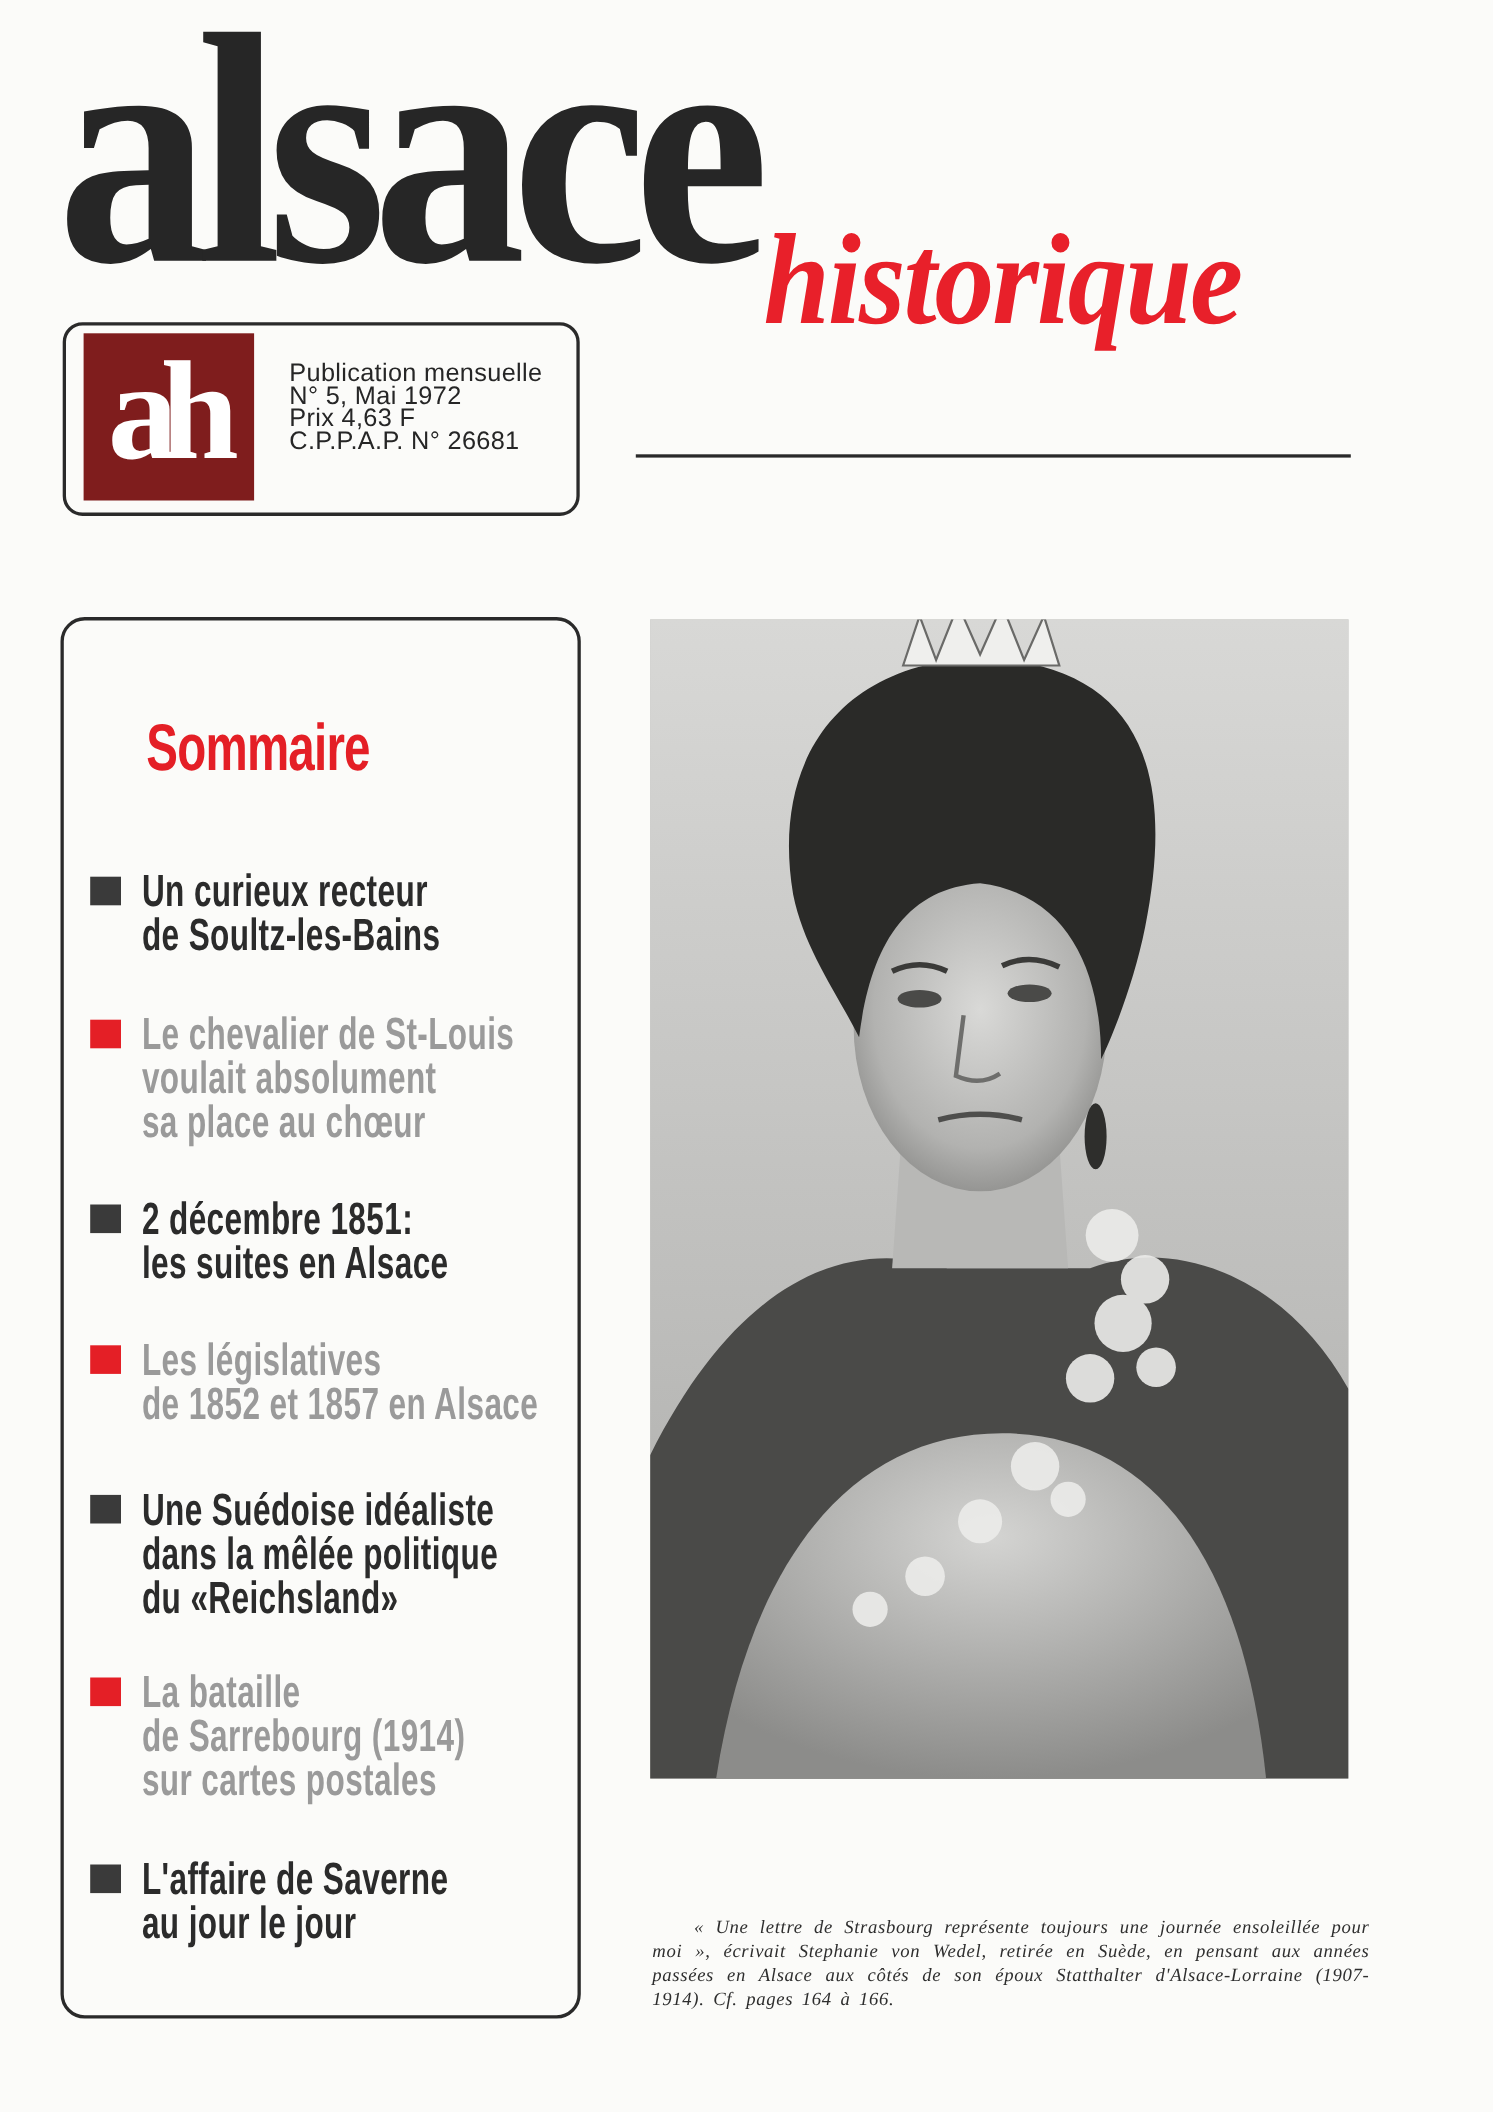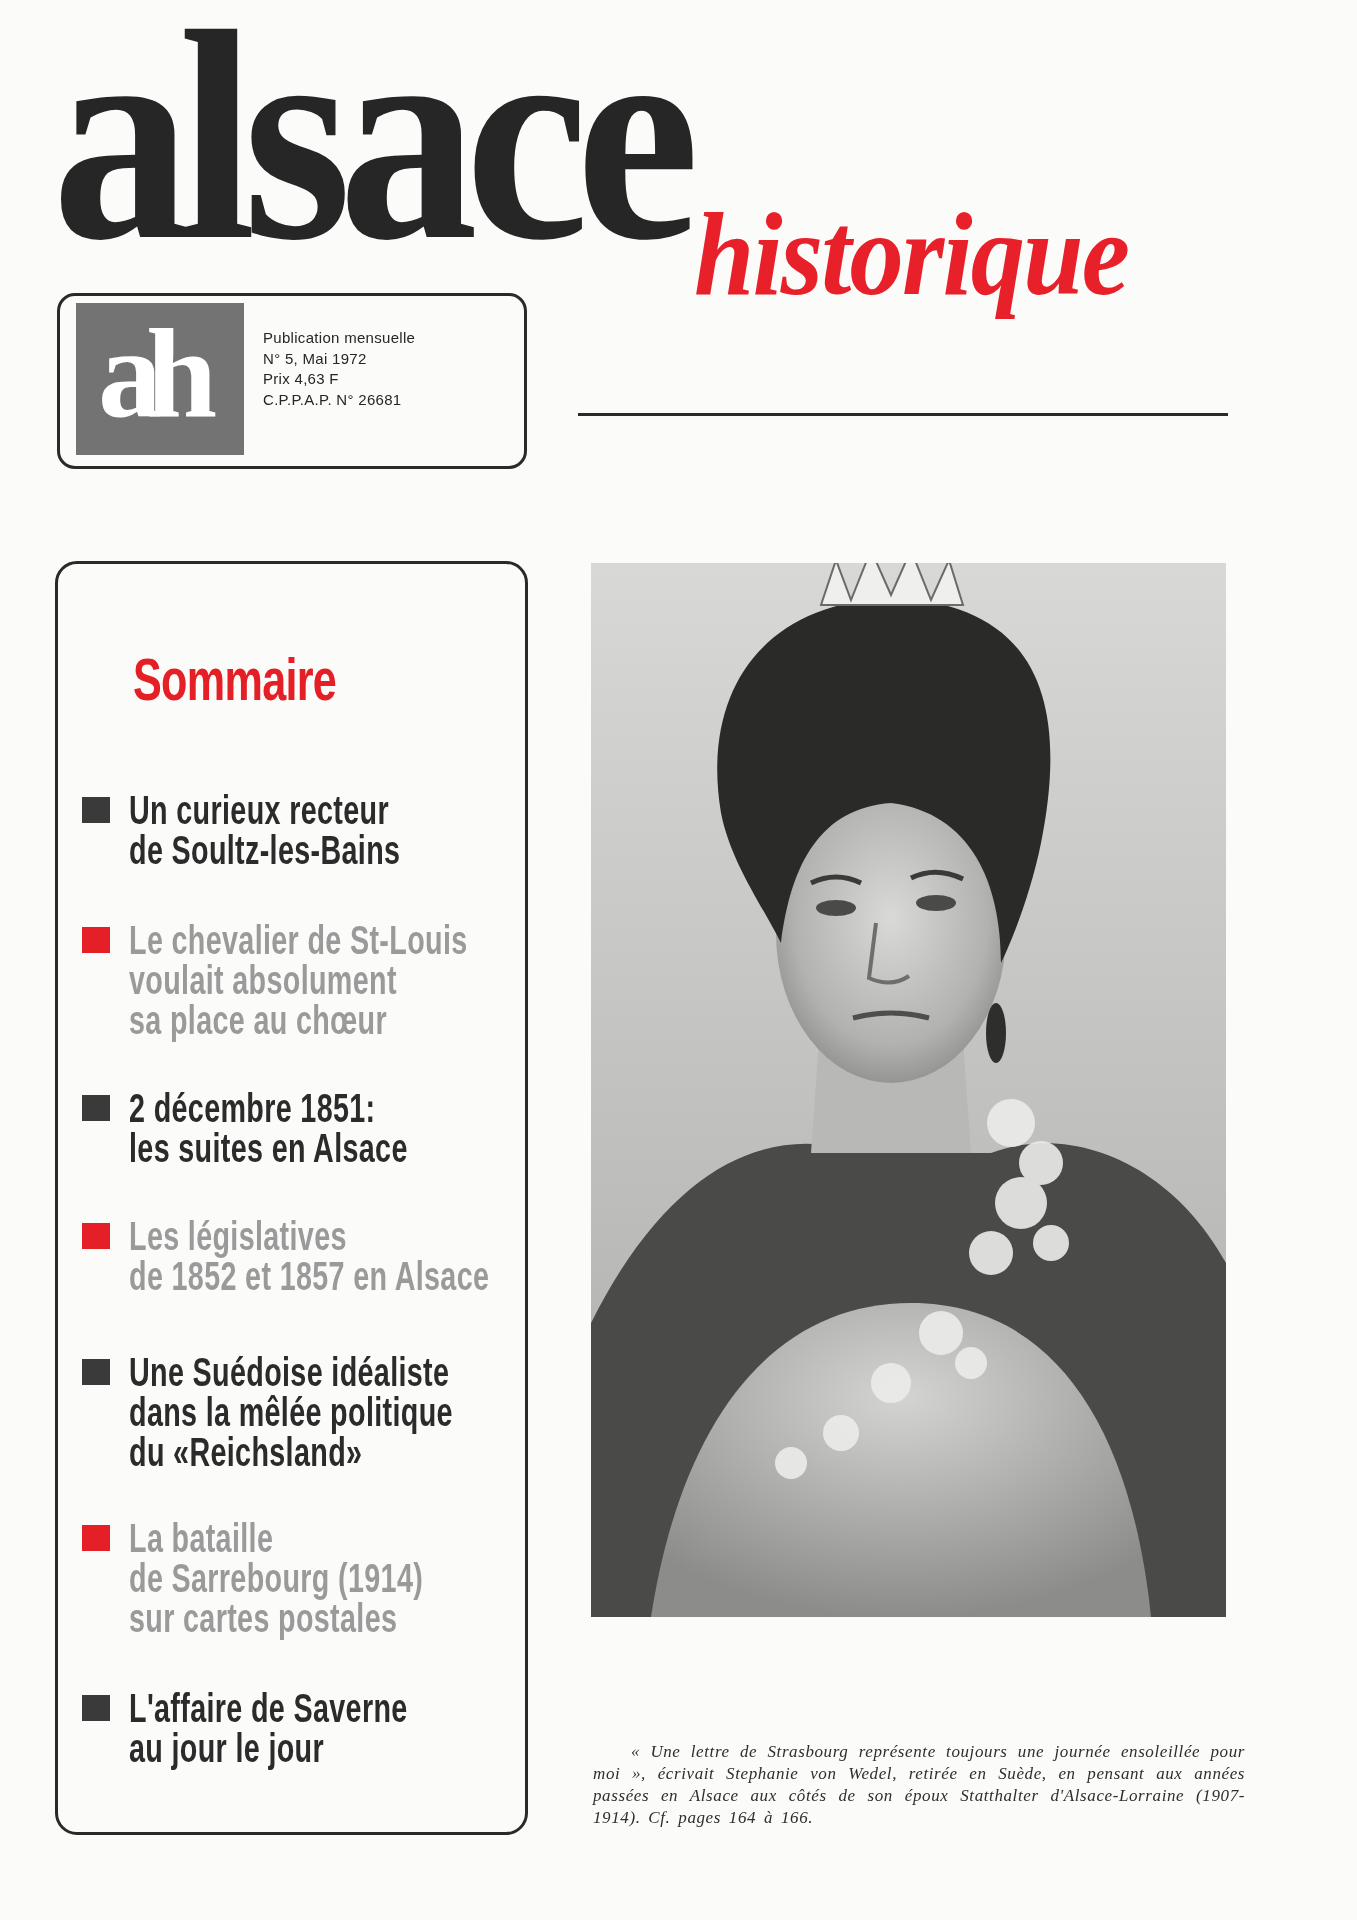--- a/index.html
+++ b/index.html
@@ -39,32 +39,32 @@
     left: 578px; top: 413px; width: 650px; height: 3px; background: #2a2a2a;
   }
 
   
   .info-box {
     left: 57px; top: 293px; width: 470px; height: 176px;
     border: 3px solid #2a2a2a; border-radius: 18px; box-sizing: border-box;
     background: transparent;
   }
   .logo-box {
-    left: 76px; top: 303px; width: 168px; height: 152px;
-    background: #737373;
+    left: 76px; top: 303px; width: 155px; height: 152px;
+    background: #7f1d1d;
   }
   .logo-text {
     position: absolute; left: 22px; top: 6px;
     font-family: "Liberation Serif", serif;
     font-weight: bold; color: #fff;
     font-size: 128px; line-height: 1; letter-spacing: -16px;
   }
   .info-lines {
     left: 263px; top: 328px;
-    font-size: 15px; line-height: 20.5px; color: #262626;
+    font-size: 23px; line-height: 20.5px; color: #262626;
     letter-spacing: 0.3px;
   }
   .info-lines div { white-space: nowrap; }
 
   
   .sommaire-box {
     left: 55px; top: 561px; width: 473px; height: 1274px;
     border: 3px solid #2a2a2a; border-radius: 22px; box-sizing: border-box;
   }
   .sommaire-title {

